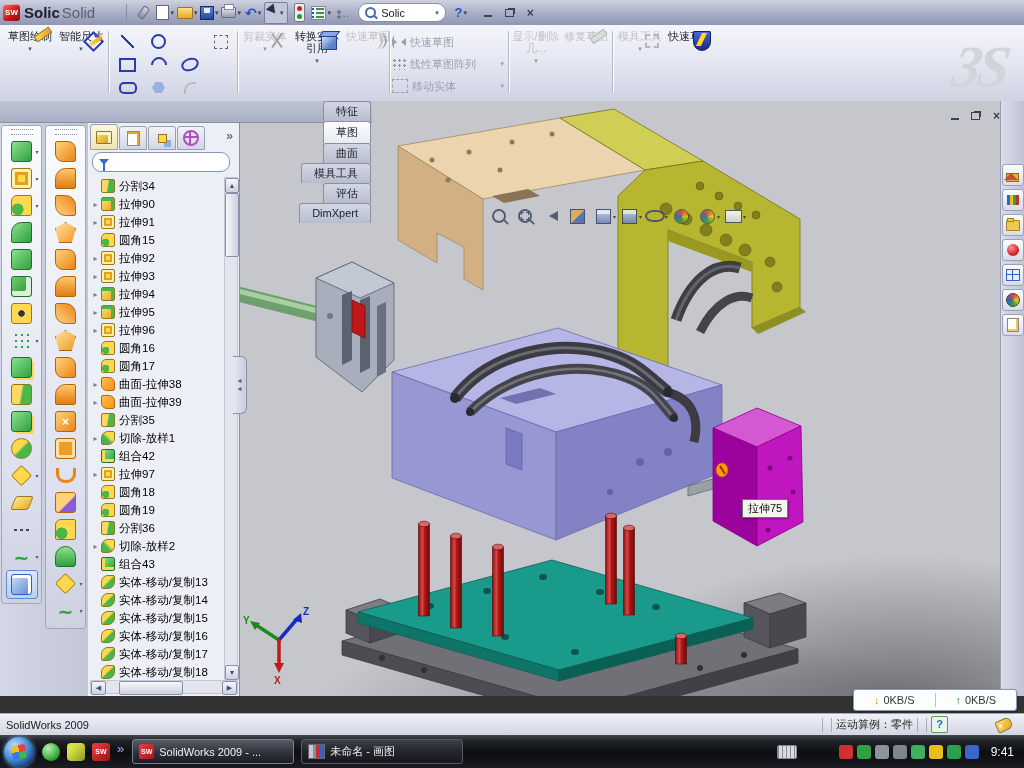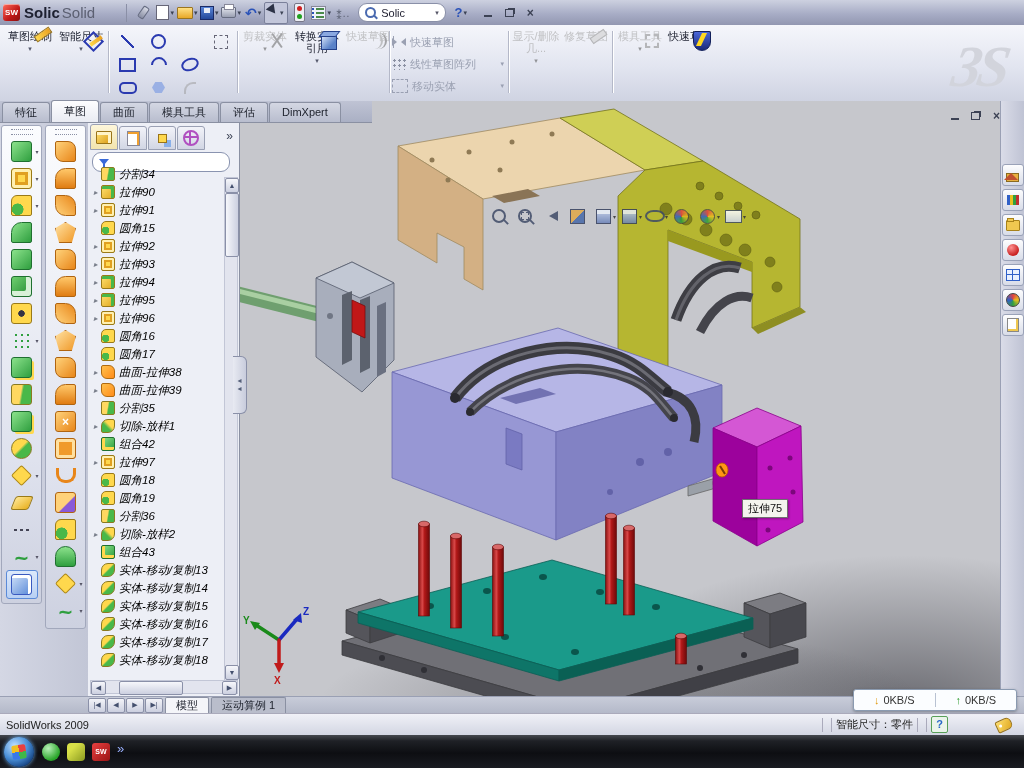--- a/index.html
+++ b/index.html
@@ -125,21 +125,21 @@
   .e-slot{width:14px;height:8px;border:2px solid #2a3ab0;border-radius:5px;}
   .e-poly{width:13px;height:11px;background:#9ab0e4;
     clip-path:polygon(25% 0,75% 0,100% 50%,75% 100%,25% 100%,0 50%);}
   .e-fillet{width:10px;height:10px;border-top:2px solid #99a;border-left:2px solid #99a;border-top-left-radius:9px;}
   .e-point{color:#2a3ab0;font:bold 16px/10px "Liberation Sans",sans-serif;}
   #watermark{position:absolute;right:18px;top:8px;font:italic bold 58px "Liberation Serif",serif;
     color:#d2d4dc;transform:skewX(-10deg);letter-spacing:-4px;}
   
   #cmtabs{position:absolute;left:0;top:101px;width:372px;height:22px;
     background:linear-gradient(180deg,#bfc3d4,#aab0c4);border-bottom:1px solid #8a90a2;
-    display:flex;align-items:flex-end;padding-left:2px;box-sizing:border-box;}
+    display:flex;align-items:flex-end;padding-left:2px;box-sizing:border-box;flex-direction:column;}
   .cmtab{height:19px;line-height:19px;padding:0 12px;font-size:11px;color:#20242f;
     background:linear-gradient(180deg,#d4d7e3,#b8bdce);border:1px solid #8a90a2;border-bottom:none;
     border-radius:3px 3px 0 0;margin-right:1px;}
   .cmtab.active{background:linear-gradient(180deg,#fdfdfe,#e9ebf3);height:21px;line-height:21px;}
   
   #lefttools{position:absolute;left:0;top:123px;width:88px;height:573px;
     background:linear-gradient(90deg,#d4d7e4,#c2c6d6);}
   .tcol{position:absolute;top:2px;width:41px;
     background:linear-gradient(180deg,#fbfcfe,#dfe2ee 70%,#cdd1e0);
     border:1px solid #a2a8bc;border-radius:3px;display:flex;flex-direction:column;
@@ -190,21 +190,21 @@
   .fm-ic3{width:7px;height:7px;background:#ffd84d;border:1px solid #9a7418;box-shadow:5px 5px 0 -1px #8ab0e8;}
   .fm-ic4{width:12px;height:12px;border:2px solid #b050c0;border-radius:50%;background:
     linear-gradient(90deg,transparent 0 4px,#b050c0 4px 6px,transparent 6px),
     linear-gradient(180deg,transparent 0 4px,#b050c0 4px 6px,transparent 6px);}
   #fmexpand{position:absolute;right:6px;top:6px;color:#3c4254;font-size:12px;}
   #fmfilter{position:absolute;left:4px;top:29px;width:130px;height:18px;background:#fff;
     border:1px solid #8a94b0;border-radius:9px;display:flex;align-items:center;padding-left:6px;}
   .funnel{width:0;height:0;border-left:5px solid transparent;border-right:5px solid transparent;
     border-top:6px solid #3a6ad8;position:relative;}
   .funnel::after{content:"";position:absolute;left:-1px;top:-1px;width:2px;height:7px;background:#3a6ad8;}
-  #fmtree{position:absolute;left:2px;top:42px;width:136px;height:504px;overflow:hidden;font-style:italic;}
+  #fmtree{position:absolute;left:2px;top:54px;width:136px;height:504px;overflow:hidden;}
   .trow{display:flex;align-items:center;height:18px;white-space:nowrap;}
   .texp{width:11px;text-align:center;color:#7a7f8c;font-size:8px;flex:0 0 11px;}
   .texp.exp::before{content:"▸";}
   .ti{width:14px;height:14px;border-radius:2px;flex:0 0 14px;margin-right:4px;box-sizing:border-box;}
   .tlabel{font-size:11.5px;color:#000;}
   .i-split{background:linear-gradient(100deg,#ffd860 45%,#49b849 55%);border:1px solid #8a7a20;}
   .i-extg{background:linear-gradient(135deg,#ffe070,#e0a820);border:1px solid #9a7a18;box-shadow:inset -3px 3px 0 #49b849;}
   .i-exty{background:#ffd84d;border:1px solid #9a7a18;box-shadow:inset 0 0 0 2px #fff0b0,inset 0 0 0 4px #e0a020;}
   .i-fillet{background:radial-gradient(circle at 30% 70%,#49b849 30%,#ffd84d 32%);border:1px solid #9a7a18;border-radius:5px 2px 2px 2px;}
   .i-surf{background:linear-gradient(135deg,#ffc04d,#ff8c1a);border:1px solid #b06a10;border-radius:2px 6px 2px 6px;}
@@ -1208,45 +1208,60 @@
       <span class="arr-dn">↓</span>
       <span>0KB/S</span>
     </span>
     <span class="div"></span>
     <span class="half">
       <span class="arr-up">↑</span>
       <span>0KB/S</span>
     </span>
   </div>
 
-  <div id="doctabs">
-    <span class="navbtn" style="margin-left:88px;">|◀</span>
-    <span class="navbtn">◀</span>
-    <span class="navbtn">▶</span>
-    <span class="navbtn">▶|</span>
-    <span class="dtab active">模型</span>
-    <span class="dtab">运动算例 1</span>
-  </div>
 
   <div id="statusbar">
     <span>SolidWorks 2009</span>
     <span style="margin-left:auto;display:flex;align-items:center;">
       <span class="ssep"></span>
         <span class="ssep"></span>
-      <span>智能尺寸：零件</span>
+      <span>运动算例：零件</span>
       <span class="ssep"></span>
         <span class="ssep"></span>
       <span class="qbox">?</span>
       <span style="width:48px;"></span>
       <span class="tagic"></span>
       <span style="width:6px;"></span>
     </span>
   </div>
 
   <div id="taskbar">
     <div id="startorb"></div>
     <span class="qlicon ql-msgr"></span>
     <span class="qlicon ql-av"></span>
     <span class="qlicon ql-sw">SW</span>
     <span class="chev">»</span>
+    <div class="taskbtn active">
+      <span class="g-sw">SW</span>
+      <span>SolidWorks 2009 - ...</span>
+    </div>
+    <div class="taskbtn">
+      <span class="g-paint"></span>
+      <span>未命名 - 画图</span>
+    </div>
+    <div id="tray">
+      <span class="kbd"></span>
+      <span style="display:flex;">
+
+      <span class="trayic" style="background: rgb(208, 48, 48);"></span>
+          <span class="trayic" style="background: rgb(48, 160, 64);"></span>
+          <span class="trayic" style="background: rgb(141, 147, 156);"></span>
+          <span class="trayic" style="background: rgb(125, 133, 143);"></span>
+          <span class="trayic" style="background: rgb(63, 174, 95);"></span>
+          <span class="trayic" style="background: rgb(230, 190, 30);"></span>
+          <span class="trayic" style="background: rgb(40, 160, 80);"></span>
+          <span class="trayic" style="background: rgb(58, 102, 200);"></span>
+        </span>
+      <span id="clock">9:41</span>
+    </div>
   </div>
 
 </div>
 
 </body></html>

